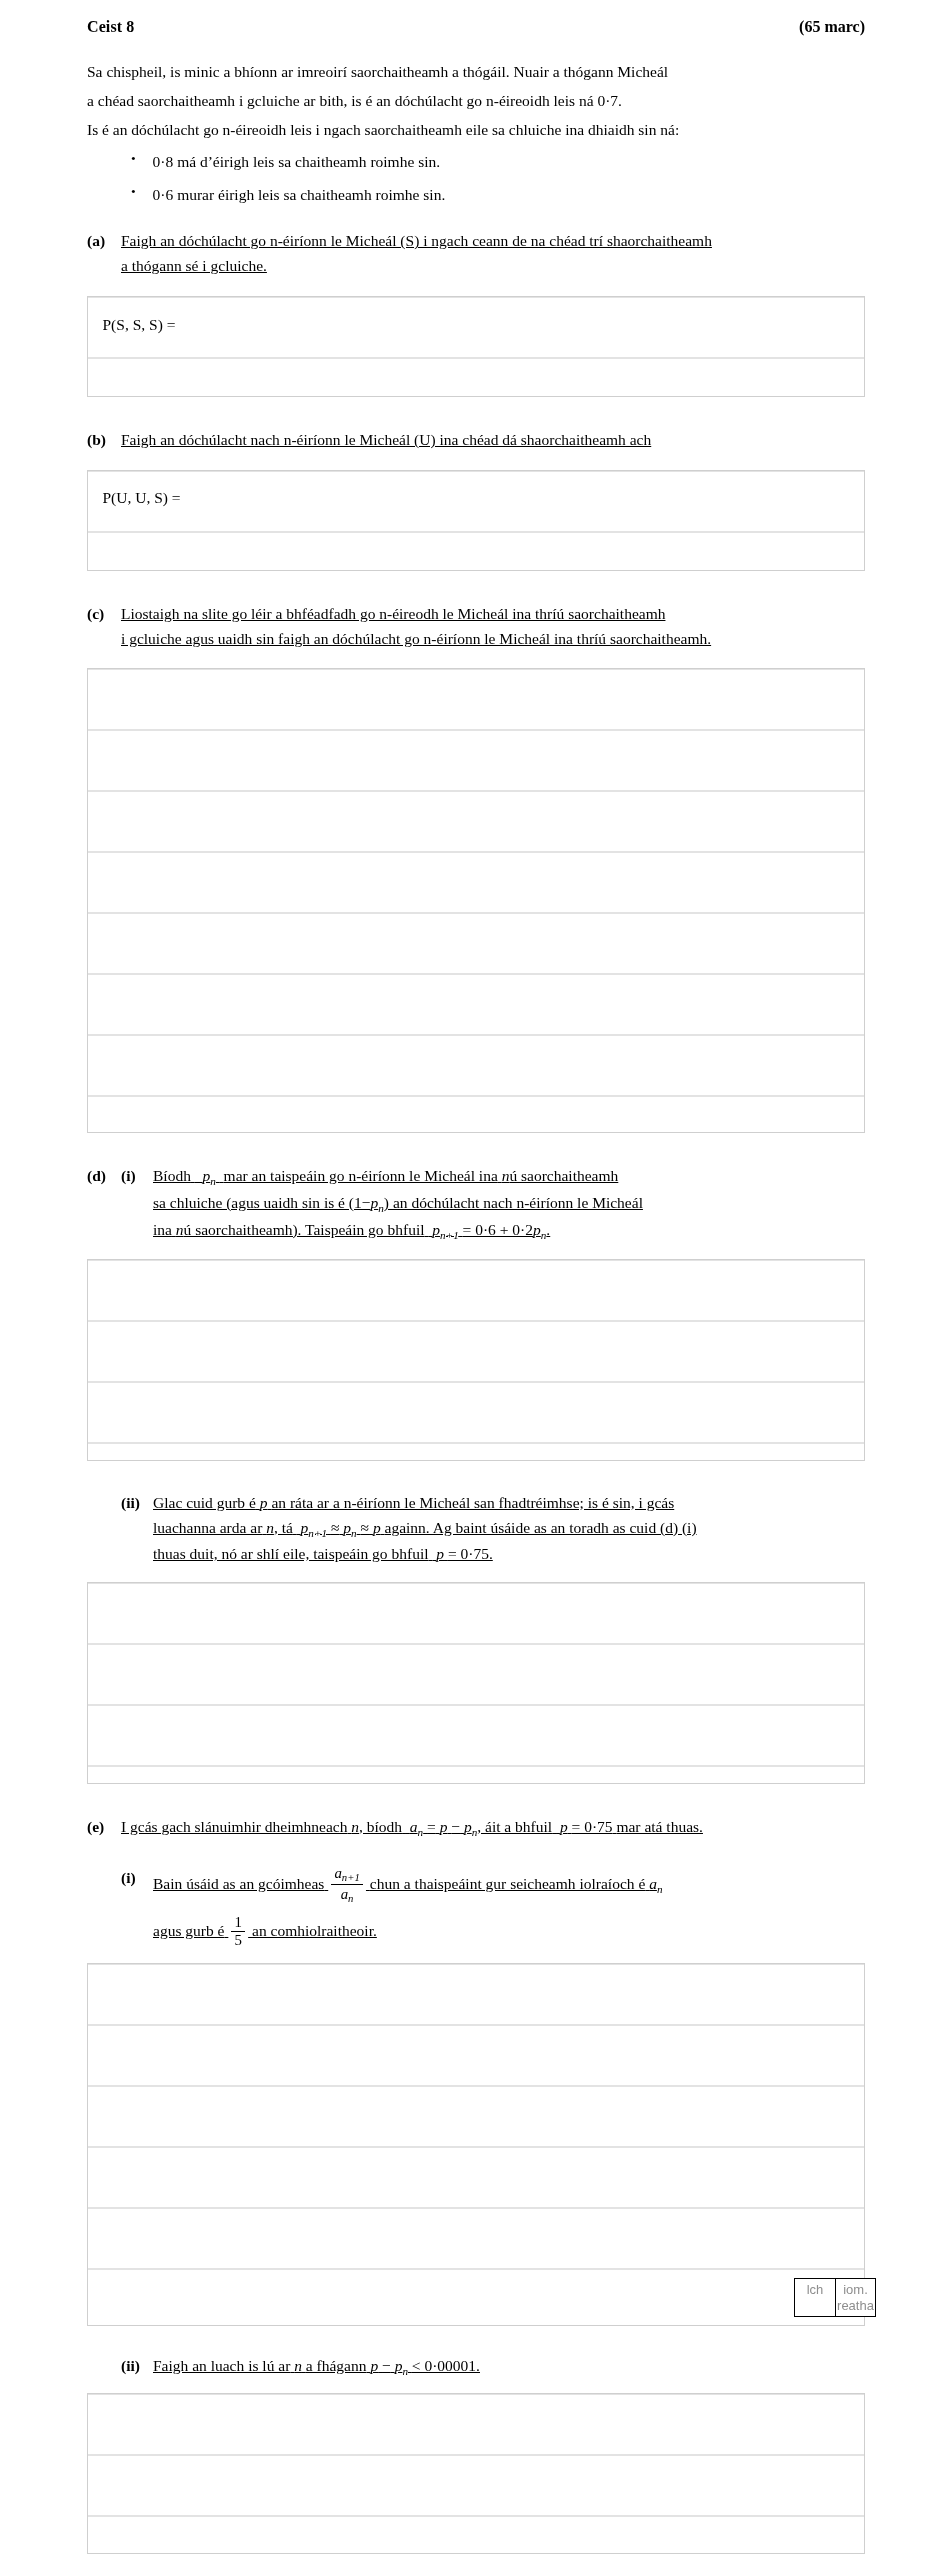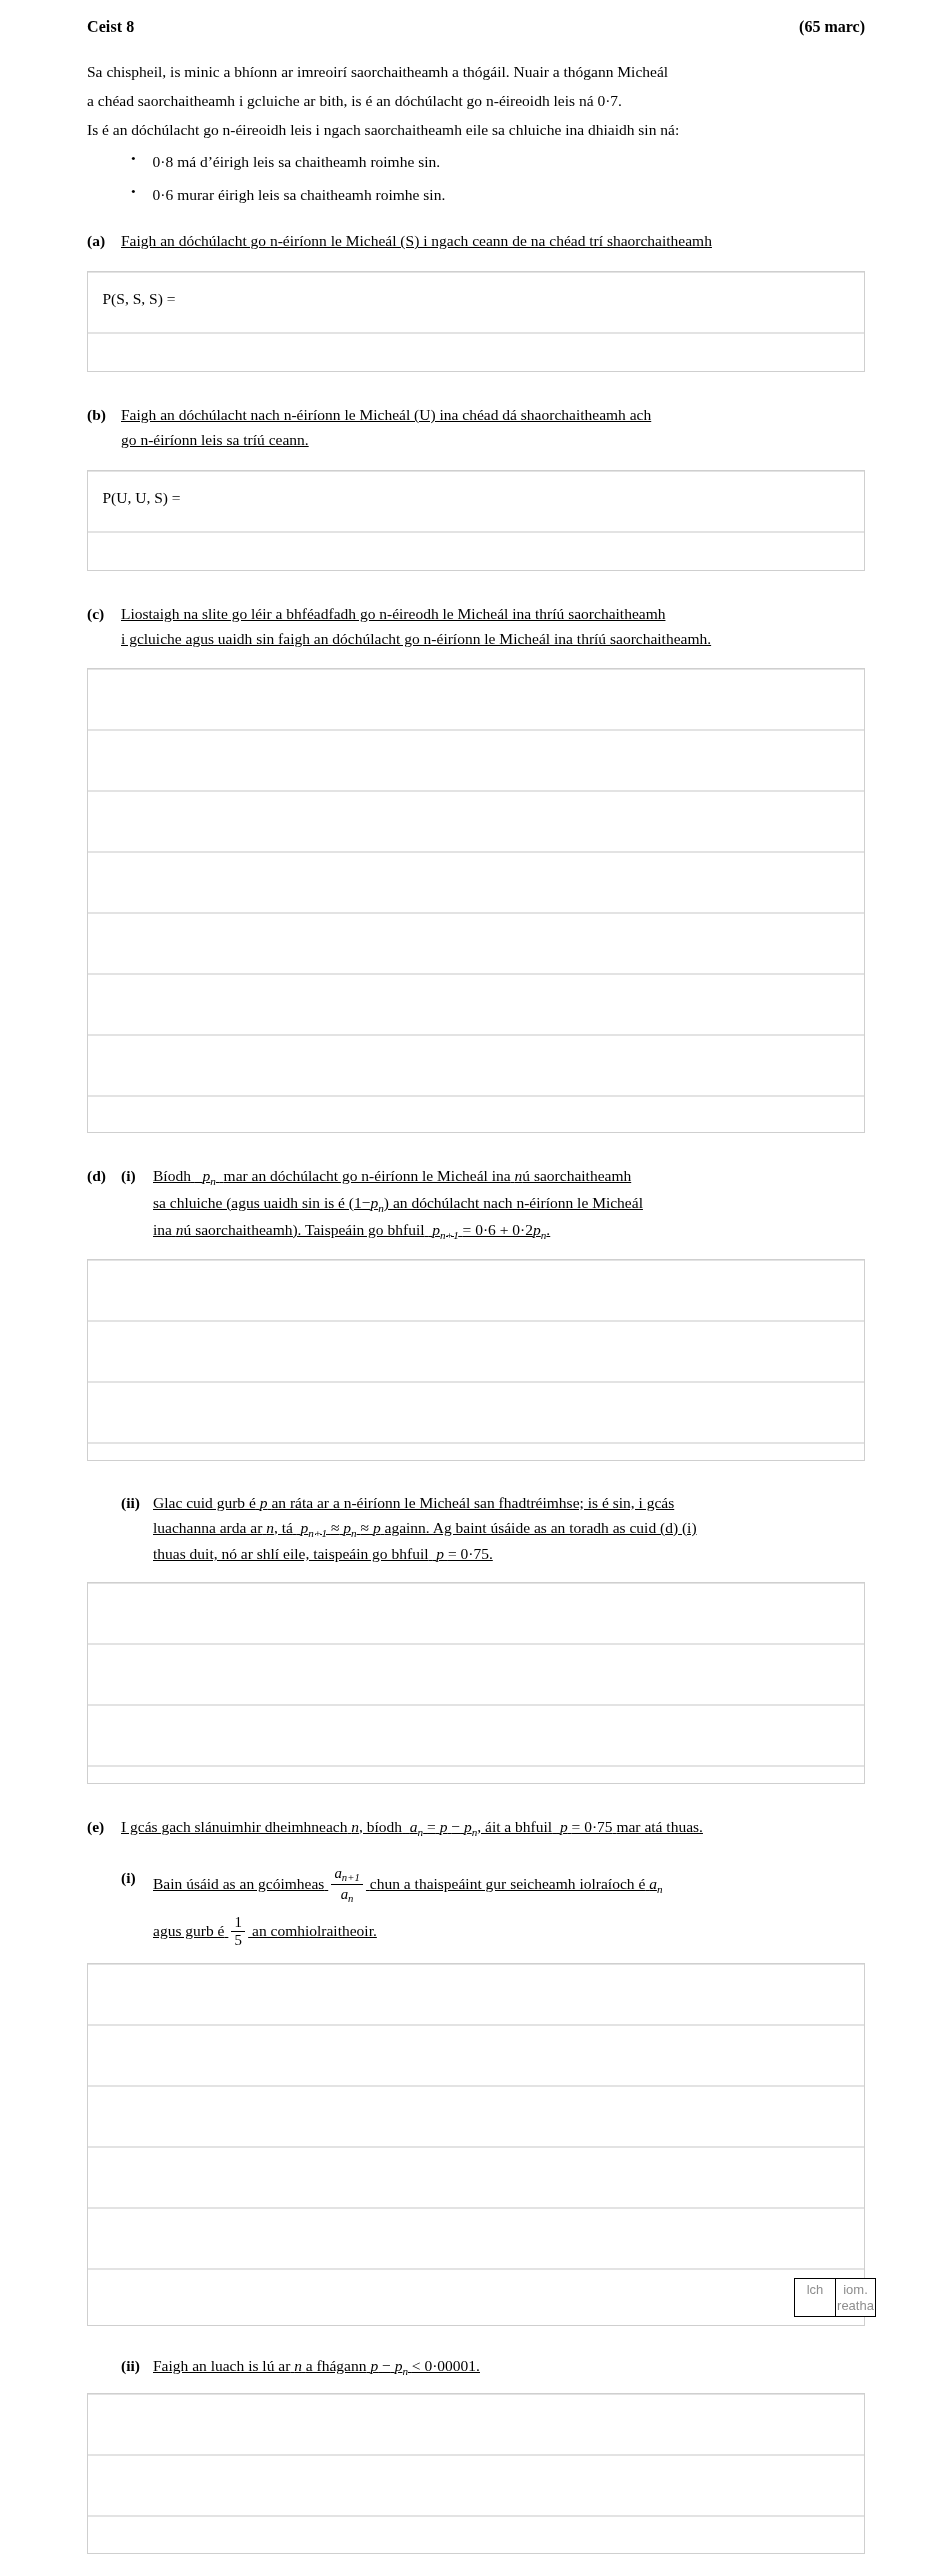--- a/index.html
+++ b/index.html
@@ -210,35 +210,35 @@
     <ul class="bullets">
       <li>0·8 má d’éirigh leis sa chaitheamh roimhe sin.</li>
       <li>0·6 murar éirigh leis sa chaitheamh roimhe sin.</li>
     </ul>
   </div>
 
   <div class="part">
     <div class="part-label">(a)</div>
     <div class="part-body">
       <p>Faigh an dóchúlacht go n-éiríonn le Micheál (S) i ngach ceann de na chéad trí shaorchaitheamh</p>
+      <p>a thógann sé i gcluiche.</p>
     </div>
   </div>
 
   <div class="grid-wrap" style="margin-top:17.5px;">
     <div class="grid" style="height:101px;">
       <div class="grid-major"></div>
       <div class="grid-label" style="left:9.3px; top:14.4px;">P(S, S, S)  =</div>
     </div>
   </div>
 
   <div class="part" style="margin-top:30px;">
     <div class="part-label">(b)</div>
     <div class="part-body">
       <p>Faigh an dóchúlacht nach n-éiríonn le Micheál (U) ina chéad dá shaorchaitheamh ach</p>
-      <p>go n-éiríonn leis sa tríú ceann.</p>
     </div>
   </div>
 
   <div class="grid-wrap" style="margin-top:17.5px;">
     <div class="grid" style="height:101px;">
       <div class="grid-major"></div>
       <div class="grid-label" style="left:9.3px; top:14.4px;">P(U, U, S)  =</div>
     </div>
   </div>
 
@@ -259,21 +259,21 @@
   <div class="part" style="margin-top:30px;">
     <div class="part-label">(d)</div>
     <div class="part-body">
 
       <div class="sub-part" style="margin-top:0;">
         <div class="sub-label">(i)</div>
         <div class="sub-body">
           <p>
             <span>Bíodh</span>
             <span class="nbsp">  </span><span class="mi">p</span><span class="msub">n</span><span class="nbsp"> </span>
-            <span>mar an dóchúlacht go n-éiríonn le Micheál ina</span>
+            <span>mar an taispeáin go n-éiríonn le Micheál ina</span>
             <span class="mi">n</span><span>ú saorchaitheamh</span>
           </p>
           <p>
             <span>sa chluiche (agus uaidh sin is é (1−</span><span class="mi">p</span><span class="msub">n</span><span>) an dóchúlacht nach n-éiríonn le Micheál</span>
           </p>
           <p>
             <span>ina</span>
             <span class="mi">n</span><span>ú saorchaitheamh).  Taispeáin go bhfuil</span>
             <span class="nbsp"> </span><span class="mi">p</span><span class="msub">n+1</span>
             <span>= 0·6 + 0·2</span><span class="mi">p</span><span class="msub">n</span><span>.</span>

